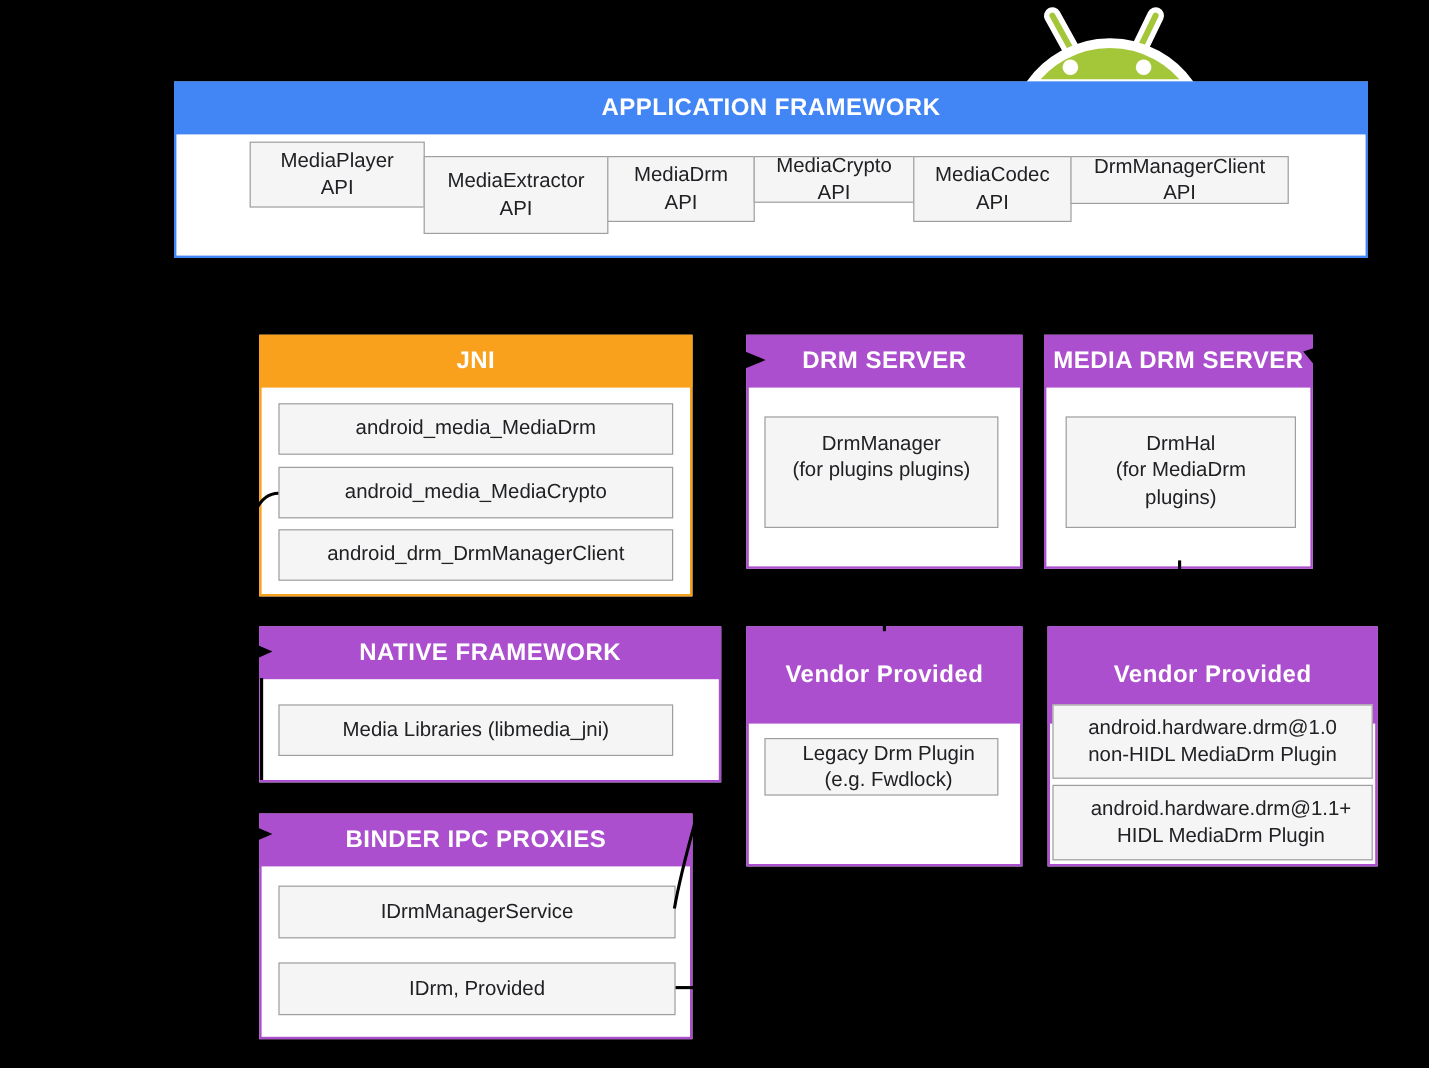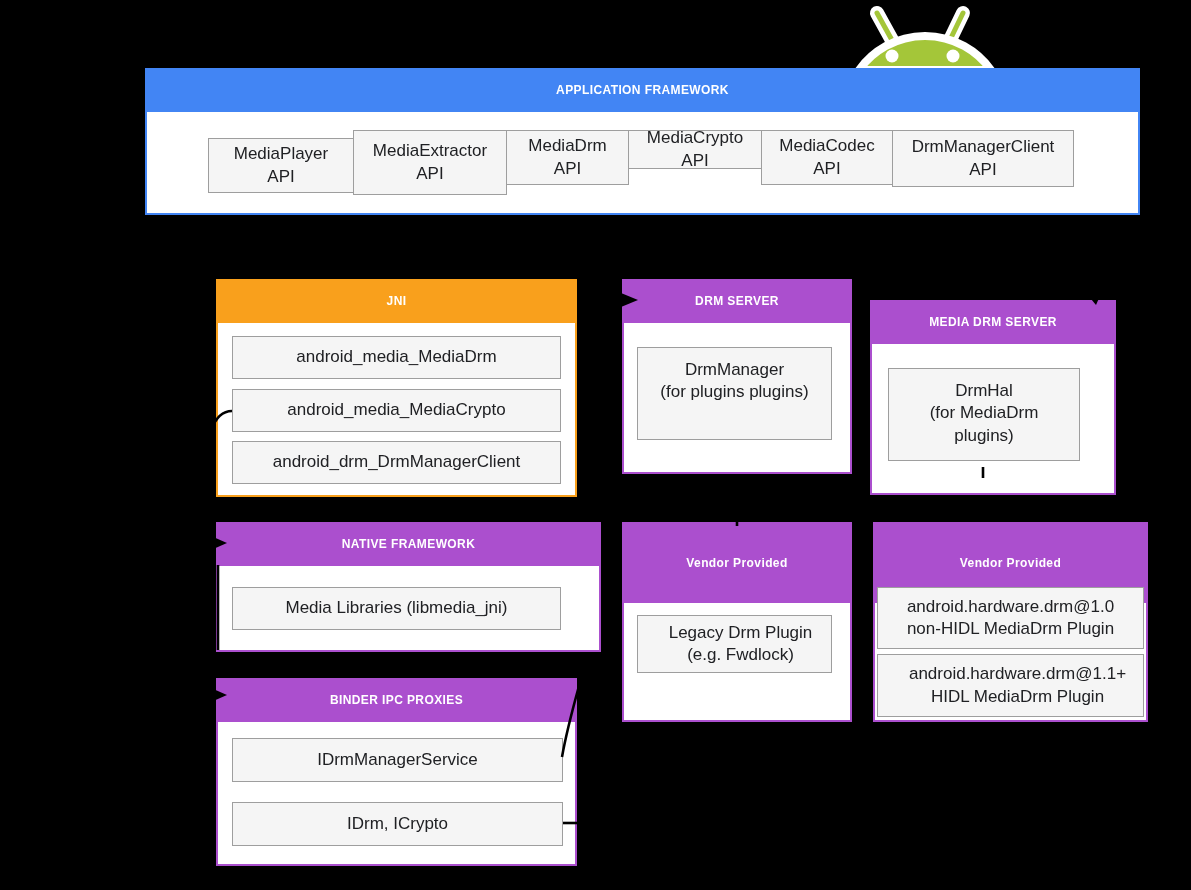--- a/index.html
+++ b/index.html
@@ -8,21 +8,21 @@
     font-family:"Liberation Sans", sans-serif; overflow:hidden;
   }
   svg.layer { position:absolute; left:0; top:0; pointer-events:none; }
   .panel { position:absolute; background:#fff; box-sizing:border-box; z-index:1; }
   .panel.blue   { border:2px solid #4285F4; }
   .panel.orange { border:2px solid #F9A01C; }
   .panel.purple { border:2px solid #AB4FCE; }
   .panel-header {
     position:absolute; left:-2px; right:-2px; top:-2px; height:44px;
     display:flex; align-items:center; justify-content:center;
-    color:#fff; font-weight:bold; font-size:12px; letter-spacing:0.4px;
+    color:#fff; font-weight:bold; font-size:20px; letter-spacing:0.4px;
   }
   .panel.blue   .panel-header { background:#4285F4; }
   .panel.orange .panel-header { background:#F9A01C; }
   .panel.purple .panel-header { background:#AB4FCE; }
   .hdr42 { height:44px; }
   .hdr60 { height:81px; }
   .cell {
     position:absolute; background:#F5F5F5; border:1px solid #9E9E9E;
     box-sizing:border-box; display:flex; align-items:center; justify-content:center;
     text-align:center; white-space:pre-line; font-size:17px; line-height:1.32;
@@ -46,91 +46,91 @@
       <path d="M 859 70 A 81 81 0 0 1 991 70 Z" fill="#A4C639" stroke="#fff" stroke-width="8"></path>
       <circle cx="892" cy="56" r="6.5" fill="#fff"></circle>
       <circle cx="953" cy="56" r="6.5" fill="#fff"></circle>
     </g>
   </svg>
 
   <div class="panel blue" style="left:145px; top:68px; width:995px; height:147px;">
     <div class="panel-header hdr42">
       <span>APPLICATION FRAMEWORK</span>
     </div>
-    <div class="cell" style="left:61px;  top:68px; width:146px; height:55px;">MediaPlayer
+    <div class="cell" style="left:61px;  top:48px; width:146px; height:55px;">MediaPlayer
 API</div>
     <div class="cell" style="left:206px; top:60px; width:154px; height:65px;">MediaExtractor
 API</div>
     <div class="cell" style="left:359px; top:60px; width:123px; height:55px;">MediaDrm
 API</div>
     <div class="cell" style="left:481px; top:60px; width:134px; height:39px;">MediaCrypto
 API</div>
     <div class="cell" style="left:614px; top:60px; width:132px; height:55px;">MediaCodec
 API</div>
-    <div class="cell" style="left:745px; top:60px; width:182px; height:57px;">DrmManagerClient
+    <div class="cell" style="left:745px; top:60px; width:182px; height:40px;">DrmManagerClient
 API</div>
   </div>
 
   <div class="panel orange" style="left:216px; top:279px; width:361px; height:218px;">
     <div class="panel-header hdr42">
       <span>JNI</span>
     </div>
     <div class="cell" style="left:14px; top:55px;  width:329px; height:43px;">android_media_MediaDrm</div>
     <div class="cell" style="left:14px; top:108px; width:329px; height:43px;">android_media_MediaCrypto</div>
     <div class="cell" style="left:14px; top:160px; width:329px; height:43px;">android_drm_DrmManagerClient</div>
   </div>
 
   <div class="panel purple" style="left:622px; top:279px; width:230px; height:195px;">
     <div class="panel-header hdr42">
       <span>DRM SERVER</span>
     </div>
     <div class="cell cell-top" style="left:13px; top:66px; width:195px; height:93px;">DrmManager
 (for plugins plugins)</div>
   </div>
 
-  <div class="panel purple" style="left:870px; top:279px; width:246px; height:195px;margin-top:21px;">
+  <div class="panel purple" style="left:870px; top:279px; width:224px; height:195px;">
     <div class="panel-header hdr42">
       <span>MEDIA DRM SERVER</span>
     </div>
     <div class="cell cell-top" style="left:16px; top:66px; width:192px; height:93px;">DrmHal
 (for MediaDrm
 plugins)</div>
   </div>
 
   <div class="panel purple" style="left:216px; top:522px; width:385px; height:130px;">
     <div class="panel-header hdr42">
       <span>NATIVE FRAMEWORK</span>
     </div>
     <div class="cell" style="left:14px; top:63px; width:329px; height:43px;">Media Libraries (libmedia_jni)</div>
   </div>
 
   <div class="panel purple" style="left:622px; top:522px; width:230px; height:200px;">
     <div class="panel-header hdr60">
       <span>Vendor Provided</span>
     </div>
-    <div class="cell" style="left:13px; top:91px; width:195px; height:58px;padding-left:12px;">Legacy Drm Plugin
+    <div class="cell" style="left:13px; top:91px; width:195px; height:48px;padding-left:12px;">Legacy Drm Plugin
 (e.g. Fwdlock)</div>
   </div>
 
   <div class="panel purple" style="left:873px; top:522px; width:275px; height:200px;">
     <div class="panel-header hdr60">
       <span>Vendor Provided</span>
     </div>
     <div class="cell" style="left:2px; top:63px;  width:267px; height:62px;">android.hardware.drm@1.0
 non-HIDL MediaDrm Plugin</div>
     <div class="cell" style="left:2px; top:130px; width:267px; height:63px;padding-left:14px;">android.hardware.drm@1.1+
 HIDL MediaDrm Plugin</div>
   </div>
 
   <div class="panel purple" style="left:216px; top:678px; width:361px; height:188px;">
     <div class="panel-header hdr42">
       <span>BINDER IPC PROXIES</span>
     </div>
     <div class="cell" style="left:14px; top:58px;  width:331px; height:44px;">IDrmManagerService</div>
-    <div class="cell" style="left:14px; top:122px; width:331px; height:44px;">IDrm, ICrypto</div>
+    <div class="cell" style="left:14px; top:122px; width:331px; height:44px;">IDrm, Provided</div>
   </div>
 
   <svg class="layer" width="1191" height="890" viewBox="0 0 1191 890" style="z-index:2">
     <path class="arrow" d="M 232 411 C 223 411 216 417 211 430"></path>
     <line class="arrow" x1="603" y1="300" x2="623" y2="300"></line>
     <polygon class="arrowhead" points="638,300 621,293 621,307"></polygon>
     <polygon class="arrowhead" points="1104,287 1086,293 1096,305"></polygon>
     <polygon class="arrowhead" points="227,543 211,536 211,550"></polygon>
     <line class="arrow" x1="218" y1="565" x2="218" y2="650"></line>
     <polygon class="arrowhead" points="227,695 211,688 211,702"></polygon>

